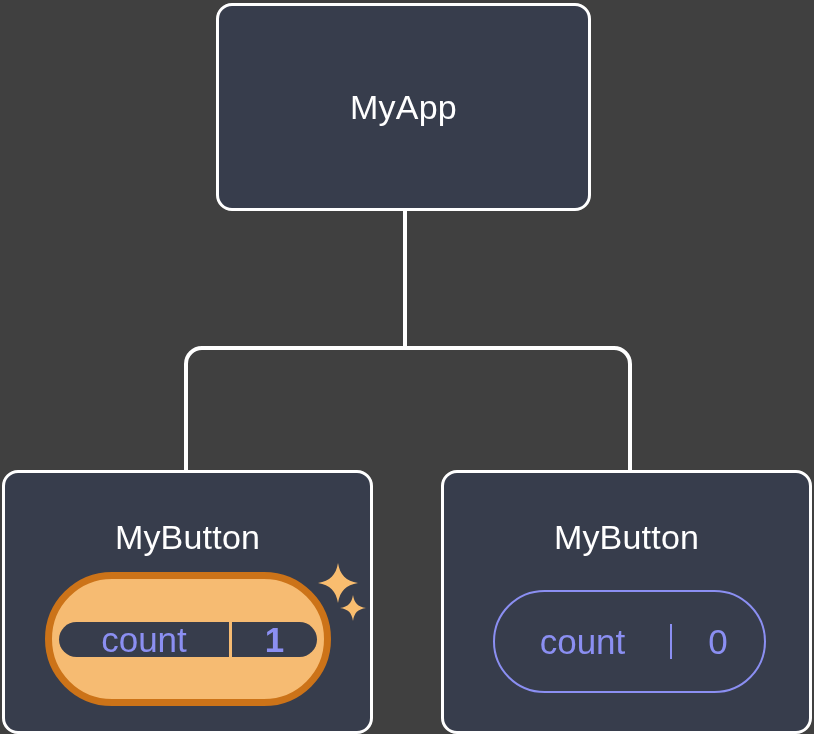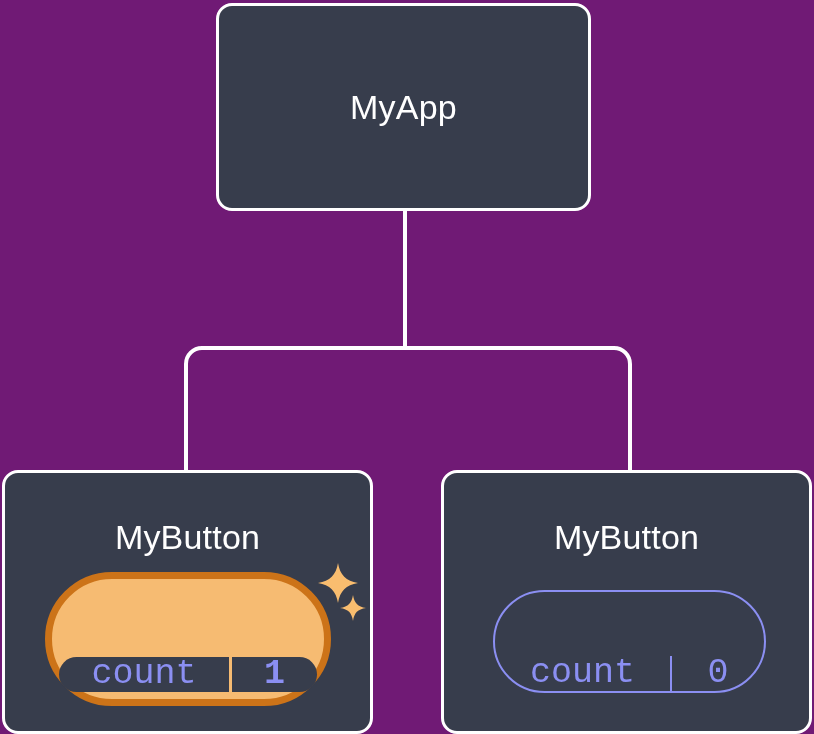--- a/index.html
+++ b/index.html
@@ -14,21 +14,21 @@
     overflow: hidden;
     font-family: "Liberation Sans", sans-serif;
     position: relative;
   }
 
   #stage {
     position: absolute;
     inset: 0;
     width: 814px;
     height: 734px;
-    background: #701a75;
+    background: #404040;
   }
 
   
   #connectors {
     position: absolute;
     left: 0;
     top: 0;
     width: 814px;
     height: 734px;
     pointer-events: none;
@@ -80,23 +80,22 @@
   }
 
   #node-btn-left  .node-title { margin-top: 47px; }
   #node-btn-right .node-title { margin-top: 47px; }
 
   
   .pill {
     position: absolute;
     box-sizing: border-box;
     display: flex;
-    align-items: flex-end;
+    align-items: center;
     border-radius: 999px;
-    font-family: Liberation Mono, monospace;
   }
 
   .pill-key, .pill-val {
     display: flex;
     align-items: center;
     justify-content: center;
     color: #8b8ff2;
     line-height: 1;
     white-space: nowrap;
   }

